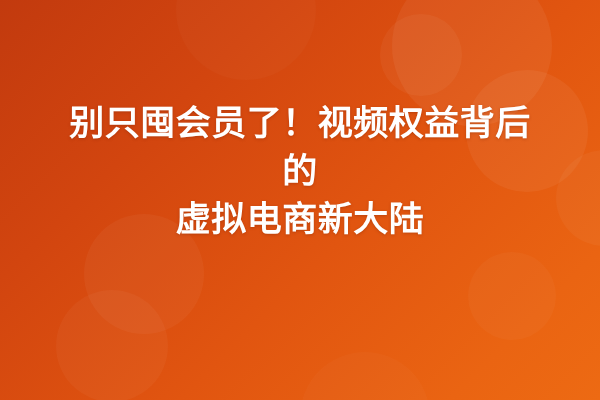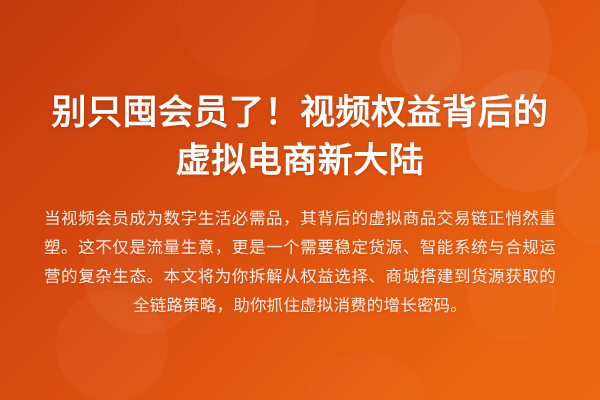--- a/index.html
+++ b/index.html
@@ -55,21 +55,21 @@
     position: absolute;
     inset: 0;
     padding: 0 44px;
     box-sizing: border-box;
     display: flex;
     flex-direction: column;
     justify-content: flex-start;
   }
 
   .title {
-    margin: 0;
+    margin: 11px;
     padding-top: 88px;
     color: #ffffff;
     font-size: 35px;
     line-height: 48px;
     font-weight: 700;
     text-align: center;
     letter-spacing: 0.5px;
     text-shadow: 0 1px 3px rgba(120, 34, 4, .35);
     white-space: pre-line;
   }
@@ -100,16 +100,15 @@
     <span class="deco-circle c-right-edge"></span>
     <span class="deco-circle c-left-body"></span>
     <span class="deco-circle c-left-low"></span>
     <span class="deco-circle c-mid-low"></span>
     <span class="deco-circle c-bot-faint"></span>
   </div>
 
   <div class="content">
     <h1 class="title">别只囤会员了！视频权益背后的
 虚拟电商新大陆</h1>
-    <p class="subtitle">当视频会员成为数字生活必需品，其背后的虚拟商品交易链正悄然重塑。这不仅是流量生意，更是一个需要稳定货源、智能系统与合规运营的复杂生态。本文将为你拆解从权益选择、商城搭建到货源获取的全链路策略，助你抓住虚拟消费的增长密码。</p>
   </div>
 
 </div>
 
 </body></html>

